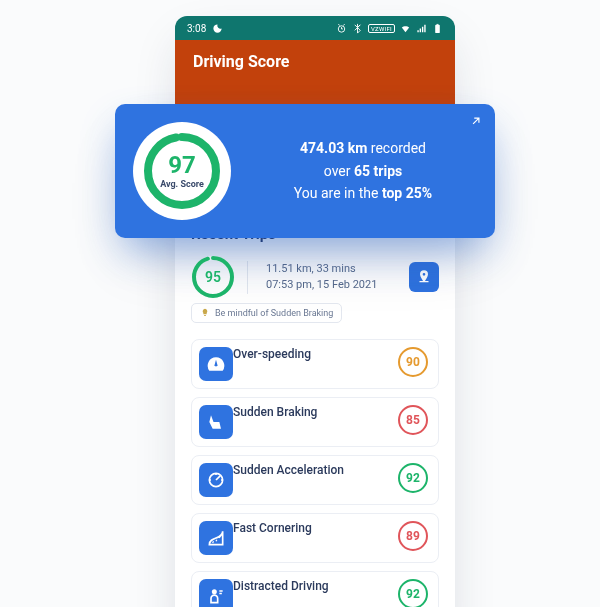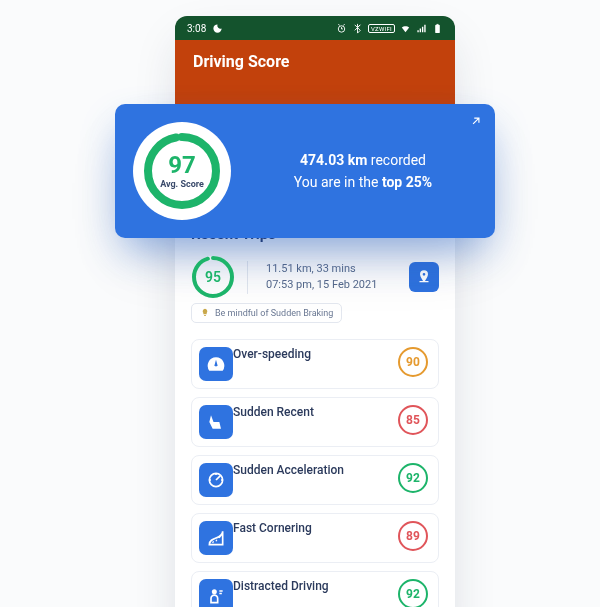--- a/index.html
+++ b/index.html
@@ -13,21 +13,21 @@
   .phone {
     position: absolute;
     left: 175px; top: 16px;
     width: 280px;
     background: #fff;
     border-radius: 12px;
     box-shadow: 0 20px 50px -10px rgba(30,40,70,.18);
     overflow: visible;
   }
   .statusbar {
-    background: #14532d;
+    background: #0f766e;
     color: #fff;
     height: 24px;
     display: flex; align-items: center;
     padding: 0 12px;
     border-radius: 12px 12px 0 0;
     font-size: 10px;
     gap: 6px;
   }
   .statusbar .right { margin-left: auto; display: flex; gap: 5px; align-items: center; }
   .statusbar svg { width: 11px; height: 11px; fill: #fff; }
@@ -175,20 +175,21 @@
           <circle class="prog" cx="40" cy="40" r="34" stroke-dasharray="213.6" stroke-dashoffset="6.4"></circle>
         </svg>
         <div class="ring-center">
           <div class="big">97</div>
           <div class="lbl">Avg. Score</div>
         </div>
       </div>
     </div>
     <div class="summary-text">
       <div><b>474.03 km</b><span> recorded</span></div>
+      <div><span>over </span><b>65 trips</b></div>
       <div><span>You are in the </span><b>top 25%</b></div>
     </div>
   </div>
 
   <div class="content">
     <div class="section-title">Recent Trips</div>
 
     <div class="trip-head">
       <div class="mini-ring">
         <svg viewBox="0 0 44 44">
@@ -229,21 +230,21 @@
       <div class="metric-label">Over-speeding</div>
       <div class="badge warn">90</div>
     </div>
 
     <div class="metric-row">
       <div class="metric-icon">
           <svg viewBox="0 0 24 24">
             <path d="M6 4l3 8h7l2 8H8l-4-8 2-8z"></path>
           </svg>
         </div>
-      <div class="metric-label">Sudden Recent</div>
+      <div class="metric-label">Sudden Braking</div>
       <div class="badge bad">85</div>
     </div>
 
     <div class="metric-row">
       <div class="metric-icon">
           <svg viewBox="0 0 24 24">
             <circle cx="12" cy="12" r="8" fill="none" stroke="#fff" stroke-width="2"></circle>
             <path d="M12 12l5-5" stroke="#fff" stroke-width="2"></path>
             <path d="M4 12h2M18 12h2M12 4v2" stroke="#fff" stroke-width="2"></path>
           </svg>

